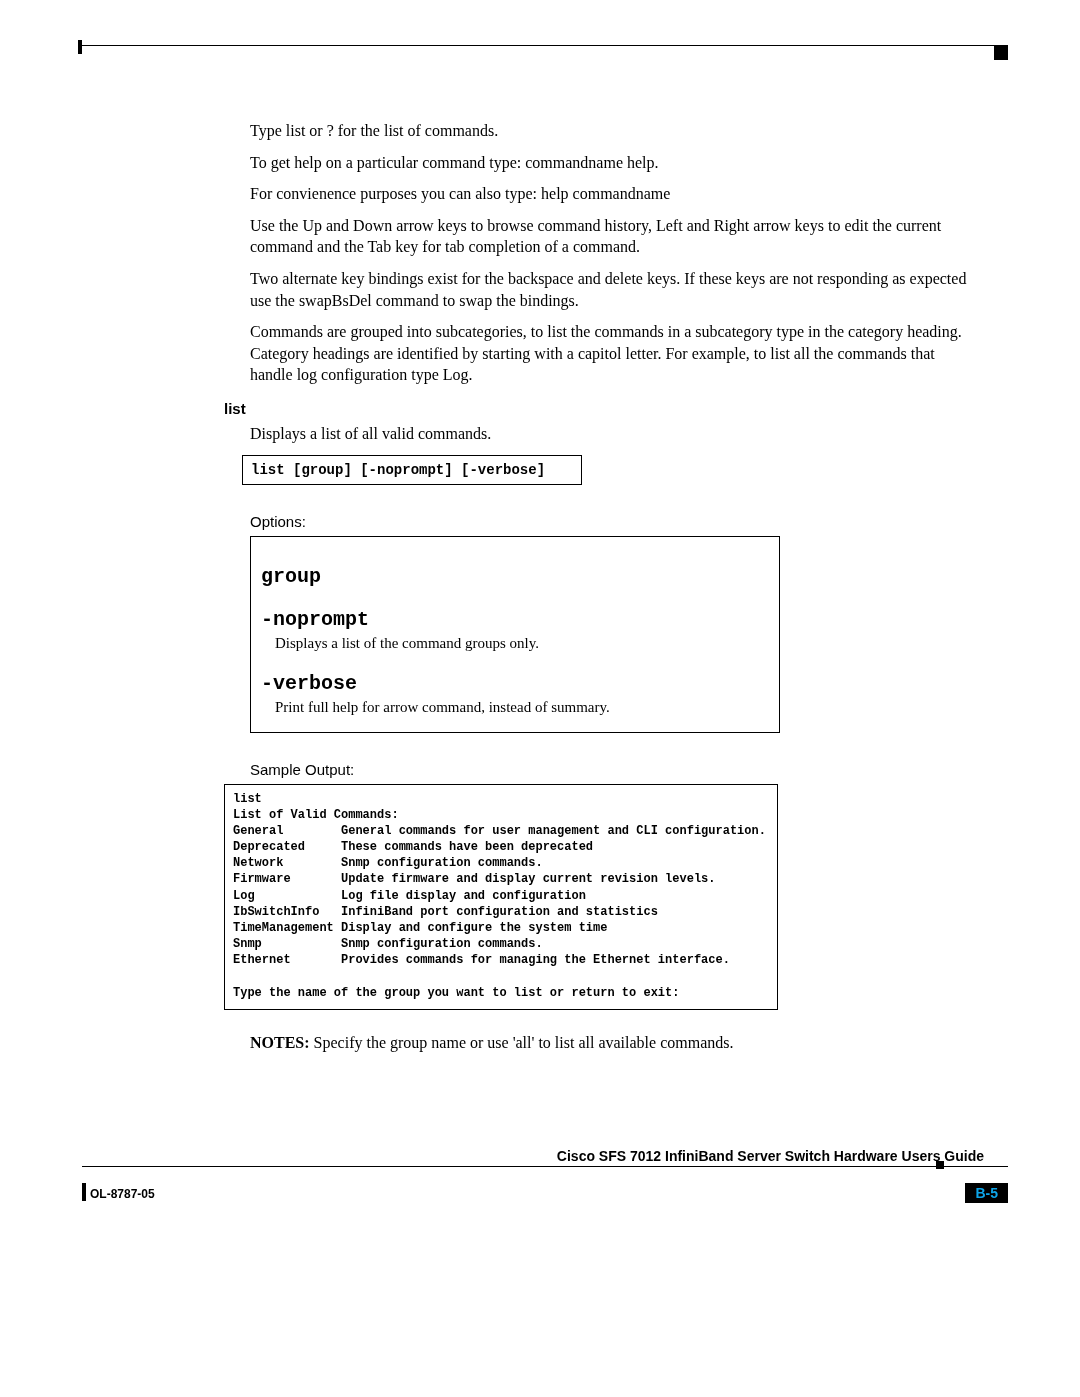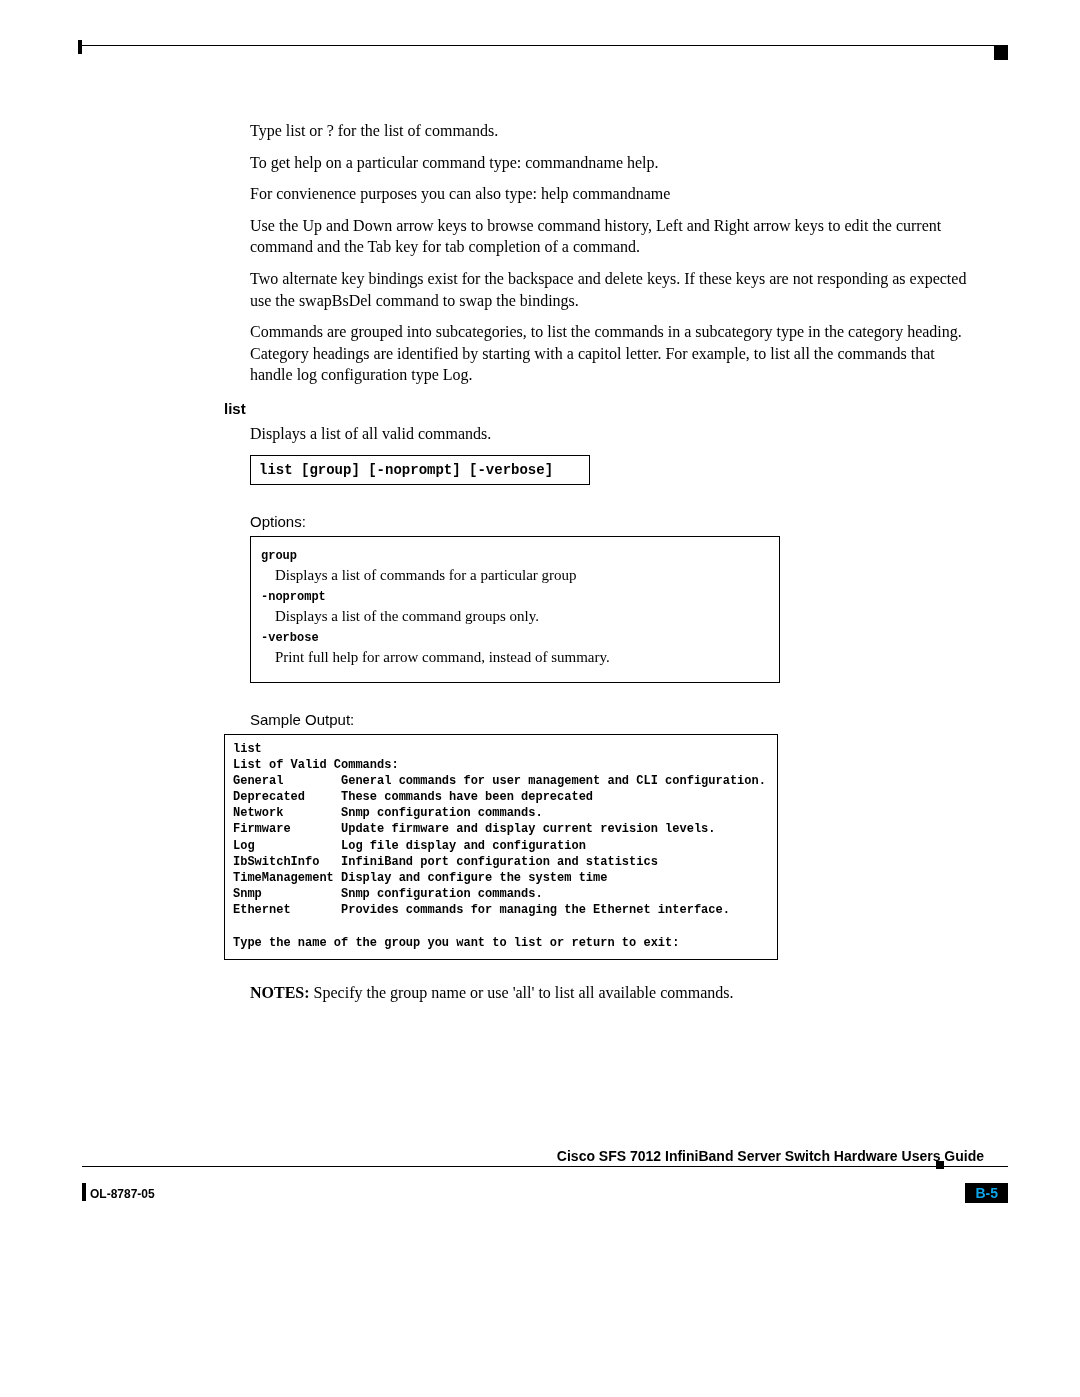--- a/index.html
+++ b/index.html
@@ -55,41 +55,41 @@
     font-family: Arial, Helvetica, sans-serif;
     font-weight: bold;
     font-size: 15px;
   }
   .sans-label {
     margin: 16px 0 6px 26px;
     font-family: Arial, Helvetica, sans-serif;
     font-size: 15px;
   }
   .syntax-box {
-    margin-left: 26px;
+    margin-left: 18px;
     width: 340px;
     border: 1px solid #000;
     padding: 6px 8px;
     font-family: "Courier New", Courier, monospace;
     font-weight: bold;
     font-size: 14px;
     box-sizing: border-box;
   }
   .options-box {
     margin-left: 26px;
     width: 530px;
     border: 1px solid #000;
     padding: 8px 10px 10px 10px;
     box-sizing: border-box;
   }
   .opt-name {
     font-family: "Courier New", Courier, monospace;
     font-weight: bold;
-    font-size: 12px;
-    margin-top: 4px;
+    font-size: 20px;
+    margin-top: 20px;
   }
   .opt-desc {
     margin: 4px 0 6px 14px;
     font-size: 15px;
   }
   .sample-box {
     margin-left: 0;
     width: 545px;
     border: 1px solid #000;
     padding: 6px 8px 8px 8px;
@@ -188,21 +188,20 @@
     <div class="heading-list">list</div>
     <p class="para">Displays a list of all valid commands.</p>
 
     <div class="syntax-box">
       <span>list [group] [-noprompt] [-verbose]</span>
     </div>
 
     <div class="sans-label" style="margin-top:28px">Options:</div>
     <div class="options-box">
       <div class="opt-name">group</div>
-      <div class="opt-desc">Displays a list of commands for a particular group</div>
       <div class="opt-name">-noprompt</div>
       <div class="opt-desc">Displays a list of the command groups only.</div>
       <div class="opt-name">-verbose</div>
       <div class="opt-desc">Print full help for arrow command, instead of summary.</div>
     </div>
 
     <div class="sans-label" style="margin-top:28px">Sample Output:</div>
     <div style="margin-left:0">
       <div class="sample-box" style="margin-left:0; width:554px; margin-left:0;">
         <div class="mono">list

